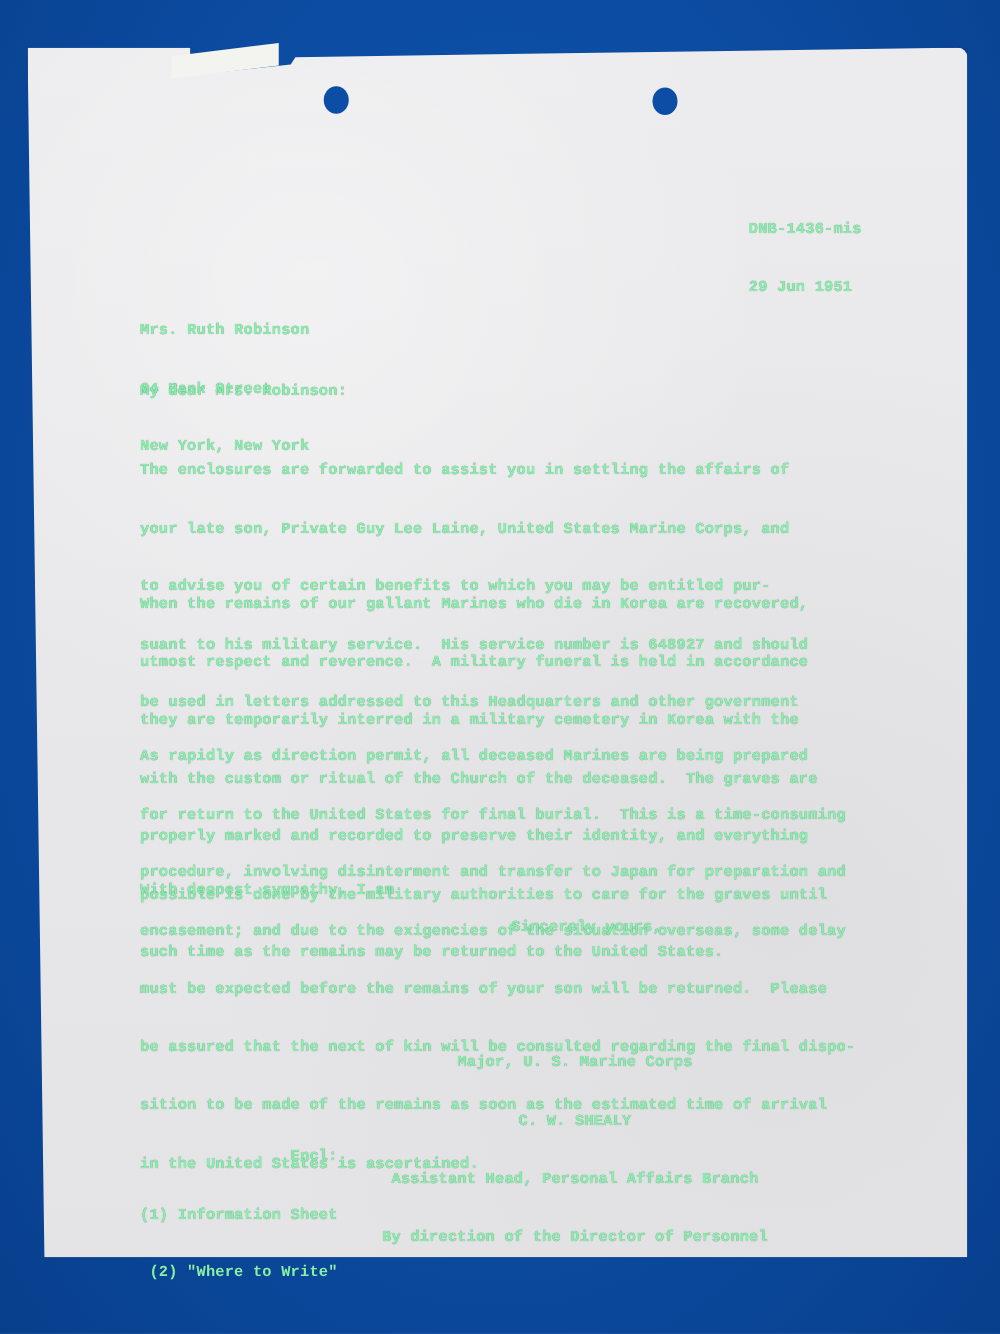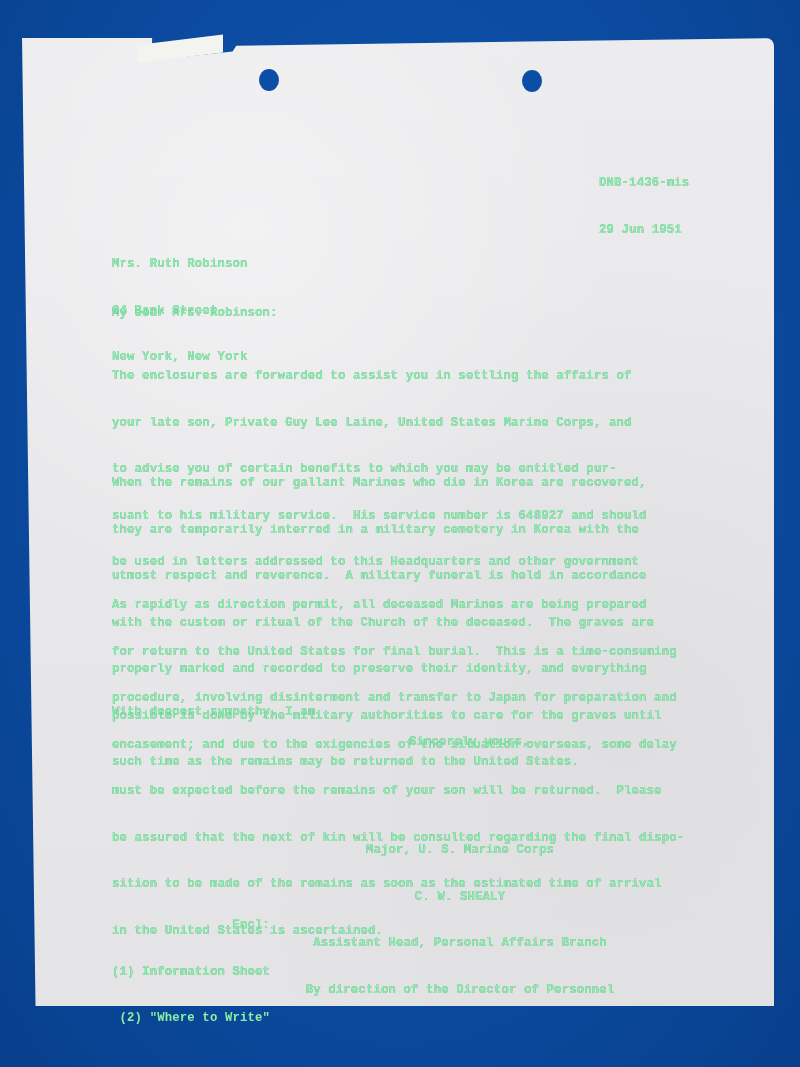--- a/index.html
+++ b/index.html
@@ -94,22 +94,22 @@
 <div class="text para p1">
   <span class="line">The enclosures are forwarded to assist you in settling the affairs of</span>
   <span class="line">your late son, Private Guy Lee Laine, United States Marine Corps, and</span>
   <span class="line">to advise you of certain benefits to which you may be entitled pur-</span>
   <span class="line">suant to his military service.  His service number is 648927 and should</span>
   <span class="line">be used in letters addressed to this Headquarters and other government</span>
 </div>
 
 <div class="text para p2">
   <span class="line">When the remains of our gallant Marines who die in Korea are recovered,</span>
+  <span class="line">utmost respect and reverence.  A military funeral is held in accordance</span>
   <span class="line">they are temporarily interred in a military cemetery in Korea with the</span>
-  <span class="line">utmost respect and reverence.  A military funeral is held in accordance</span>
   <span class="line">with the custom or ritual of the Church of the deceased.  The graves are</span>
   <span class="line">properly marked and recorded to preserve their identity, and everything</span>
   <span class="line">possible is done by the military authorities to care for the graves until</span>
   <span class="line">such time as the remains may be returned to the United States.</span>
 </div>
 
 <div class="text para p3">
   <span class="line">As rapidly as direction permit, all deceased Marines are being prepared</span>
   <span class="line">for return to the United States for final burial.  This is a time-consuming</span>
   <span class="line">procedure, involving disinterment and transfer to Japan for preparation and</span>

